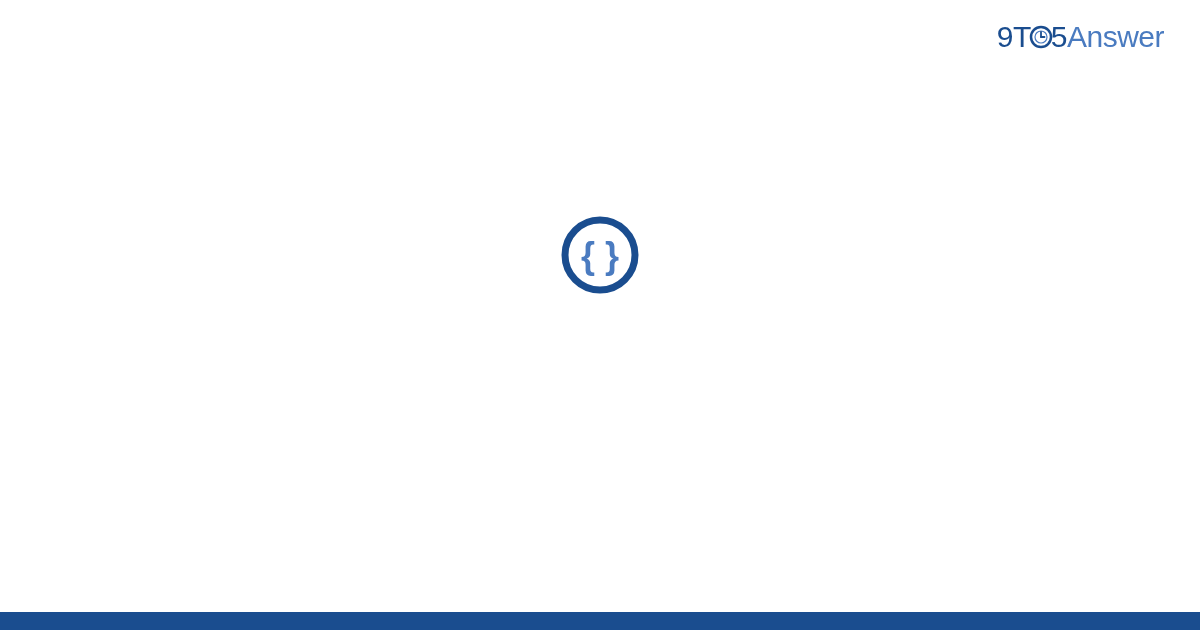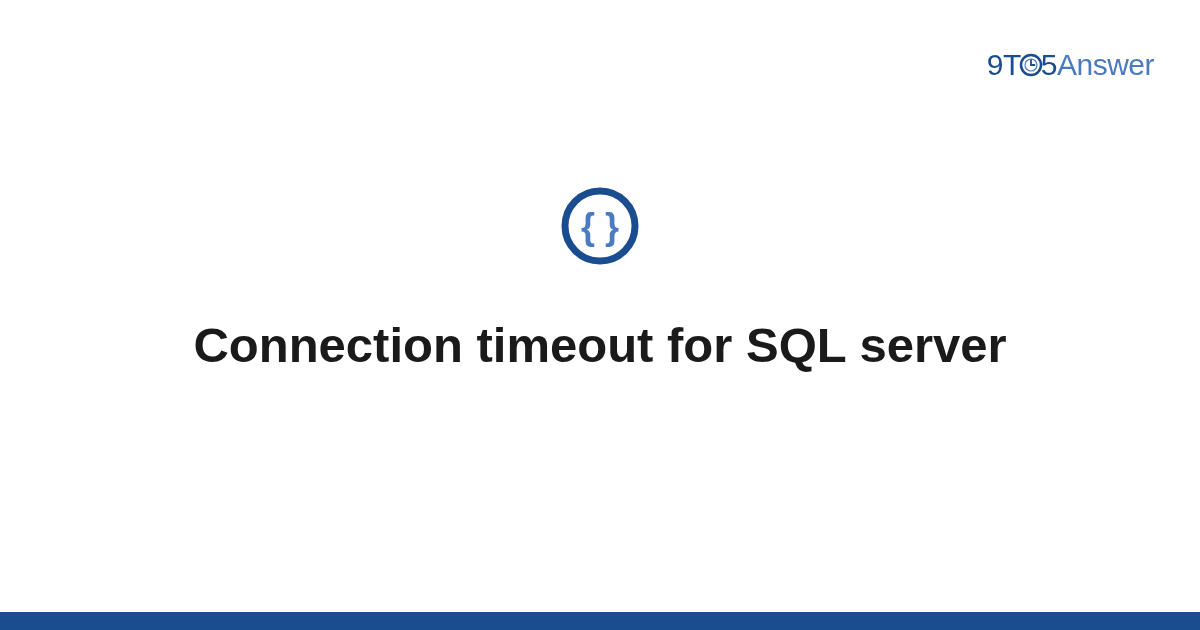--- a/index.html
+++ b/index.html
@@ -11,25 +11,24 @@
       width: 1200px;
       height: 630px;
       background: #ffffff;
       font-family: -apple-system, BlinkMacSystemFont, "Segoe UI", Helvetica, Arial, sans-serif;
       position: relative;
       overflow: hidden;
     }
     .brand {
       position: absolute;
       top: 20px;
-      right: 46px;
+      right: 36px;
       font-size: 30px;
       font-weight: 400;
       letter-spacing: -0.5px;
-      margin-top: 28px;
     }
     .brand .nine {
       color: #1a4d8f;
       font-weight: 500;
     }
     .brand .t {
       color: #1a4d8f;
       font-weight: 500;
     }
     .brand .clock {
@@ -97,16 +96,15 @@
     </span><span class="five">5</span><span class="answer">Answer</span>
 </div>
 
 <div class="content">
   <div class="badge-icon">
     <svg width="80" height="80" viewBox="0 0 80 80">
       <circle cx="40" cy="40" r="35" fill="none" stroke="#1a4d8f" stroke-width="7"></circle>
       <text x="40" y="40" font-family="Arial, sans-serif" font-size="36" font-weight="700" fill="#4a7bc0" text-anchor="middle" dominant-baseline="central">{ }</text>
     </svg>
   </div>
-  <h1 class="title">Connection timeout for SQL server</h1>
 </div>
 
 <div class="footer-bar"></div>
 
 </body></html>

